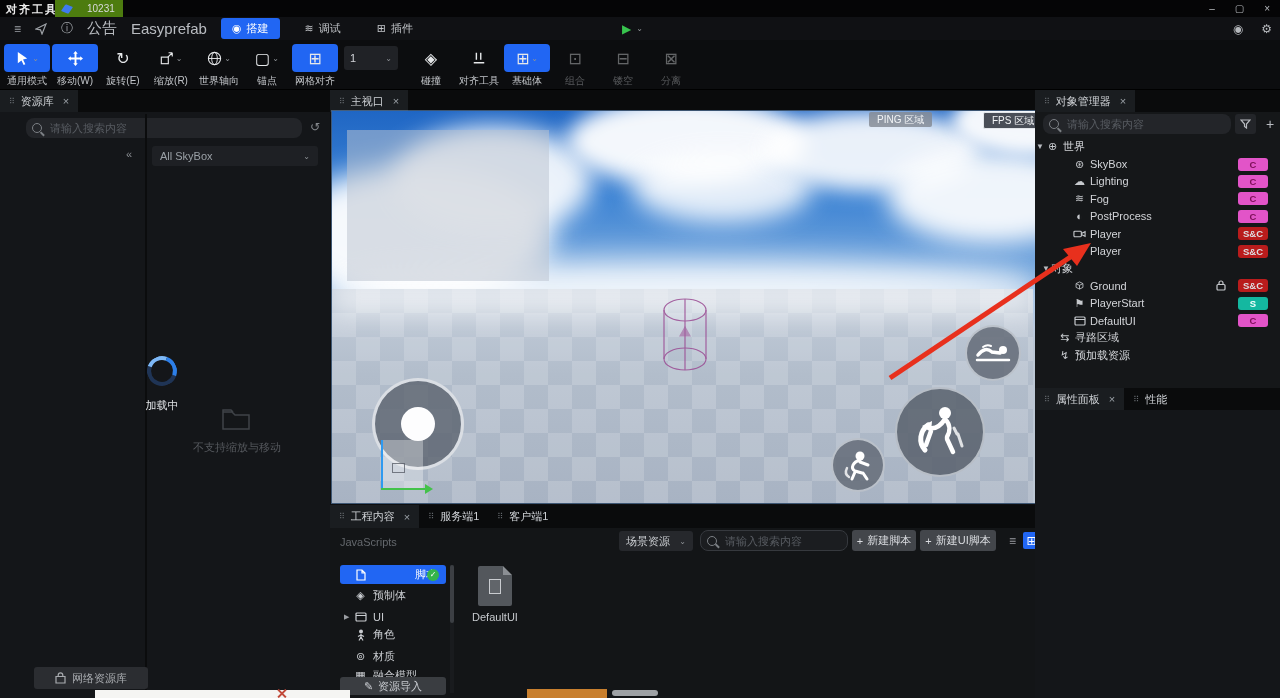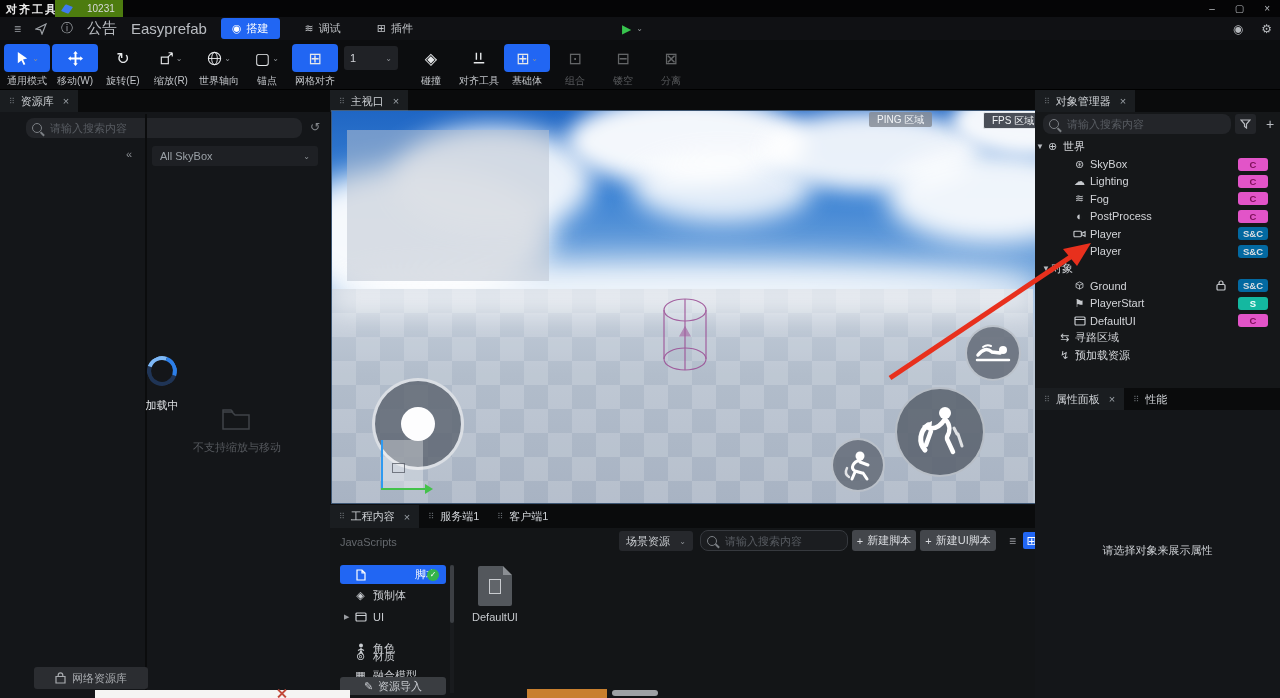--- a/index.html
+++ b/index.html
@@ -86,21 +86,21 @@
   
   .om-panel{left:1035px;top:90px;width:245px;height:298px;background:#151719;}
   .iconbtn{background:#232529;border-radius:3px;display:flex;align-items:center;justify-content:center;color:#b9bcc1;}
   .tree{position:absolute;left:0;top:48px;right:0;}
   .trow{height:17.4px;display:flex;align-items:center;position:relative;}
   .tarrow{color:#b8bbc0;font-size:8px;width:10px;text-align:center;}
   .ticon{color:#c6c9cd;font-size:11px;width:15px;text-align:center;margin-right:3px;display:inline-flex;justify-content:center;}
   .tlabel{color:#d2d4d8;font-size:11px;}
   .badge{position:absolute;right:12px;font-size:9.5px;font-weight:bold;border-radius:3px;padding:1px 0;width:30px;text-align:center;}
   .badge.pink{background:#e254c8;color:#7c0f56;}
-  .badge.grey{background:#0369a1;color:#dcdee1;}
+  .badge.grey{background:#b91c1c;color:#dcdee1;}
   .badge.teal{background:#14b8a0;color:#f4fffd;}  
   .ind-c{width:37px;}  
   .ind-r{width:22px;}  
 
   
   .prop-panel{left:1035px;top:388px;width:245px;height:310px;background:#141619;}
   .prop-empty{position:absolute;left:0;right:0;top:155px;text-align:center;color:#cdd0d4;}
 
   
   .bot-panel{left:330px;top:505px;width:705px;height:193px;background:#131517;}
@@ -445,21 +445,21 @@
     <div class="cat" style="top:102px;">
       <span class="catarrow">▶</span>
       <span class="cico">
         <svg class="glyph" width="12" height="10" viewBox="0 0 12 10">
             <rect x="1" y="1" width="10" height="8" rx="1" fill="none" stroke="#c9ccd0" stroke-width="1.2"></rect>
             <path d="M1 3.5 h10" stroke="#c9ccd0" stroke-width="1"></path>
           </svg>
       </span>
       <span>UI</span>
     </div>
-    <div class="cat" style="top:134px;text-align:center;">
+    <div class="cat" style="top:120px;text-align:center;">
       <span class="cico">
         <svg class="glyph" width="10" height="12" viewBox="0 0 10 12">
             <circle cx="5" cy="2.5" r="2" fill="#c9ccd0"></circle>
             <path d="M5 5 v3 M5 6 l-3 1.5 M5 6 l3 1.5 M5 8 l-2 3.5 M5 8 l2 3.5" stroke="#c9ccd0" stroke-width="1.2" fill="none"></path>
           </svg>
       </span>
       <span>角色</span>
     </div>
     <div class="cat" style="top:142px;">
       <span class="cico">⊚</span>
@@ -611,21 +611,20 @@
       <div class="ptab active">
         <span class="dots">⠿</span>
         <span>属性面板</span>
         <span class="closex">×</span>
       </div>
       <div class="ptab">
         <span class="dots">⠿</span>
         <span>性能</span>
       </div>
     </div>
-    <div class="prop-empty">请选择对象来展示属性</div>
   </div>
 
   <svg class="red-arrow" width="1280" height="698" viewBox="0 0 1280 698">
     <line x1="890" y1="378" x2="1075" y2="254" stroke="#e8301d" stroke-width="5"></line>
     <polygon points="1091,243 1063,249 1077,266" fill="#e8301d"></polygon>
   </svg>
 
   <div class="abs strip-white"></div>
   <div class="abs strip-x"></div>
   <div class="abs strip-orange"></div>

